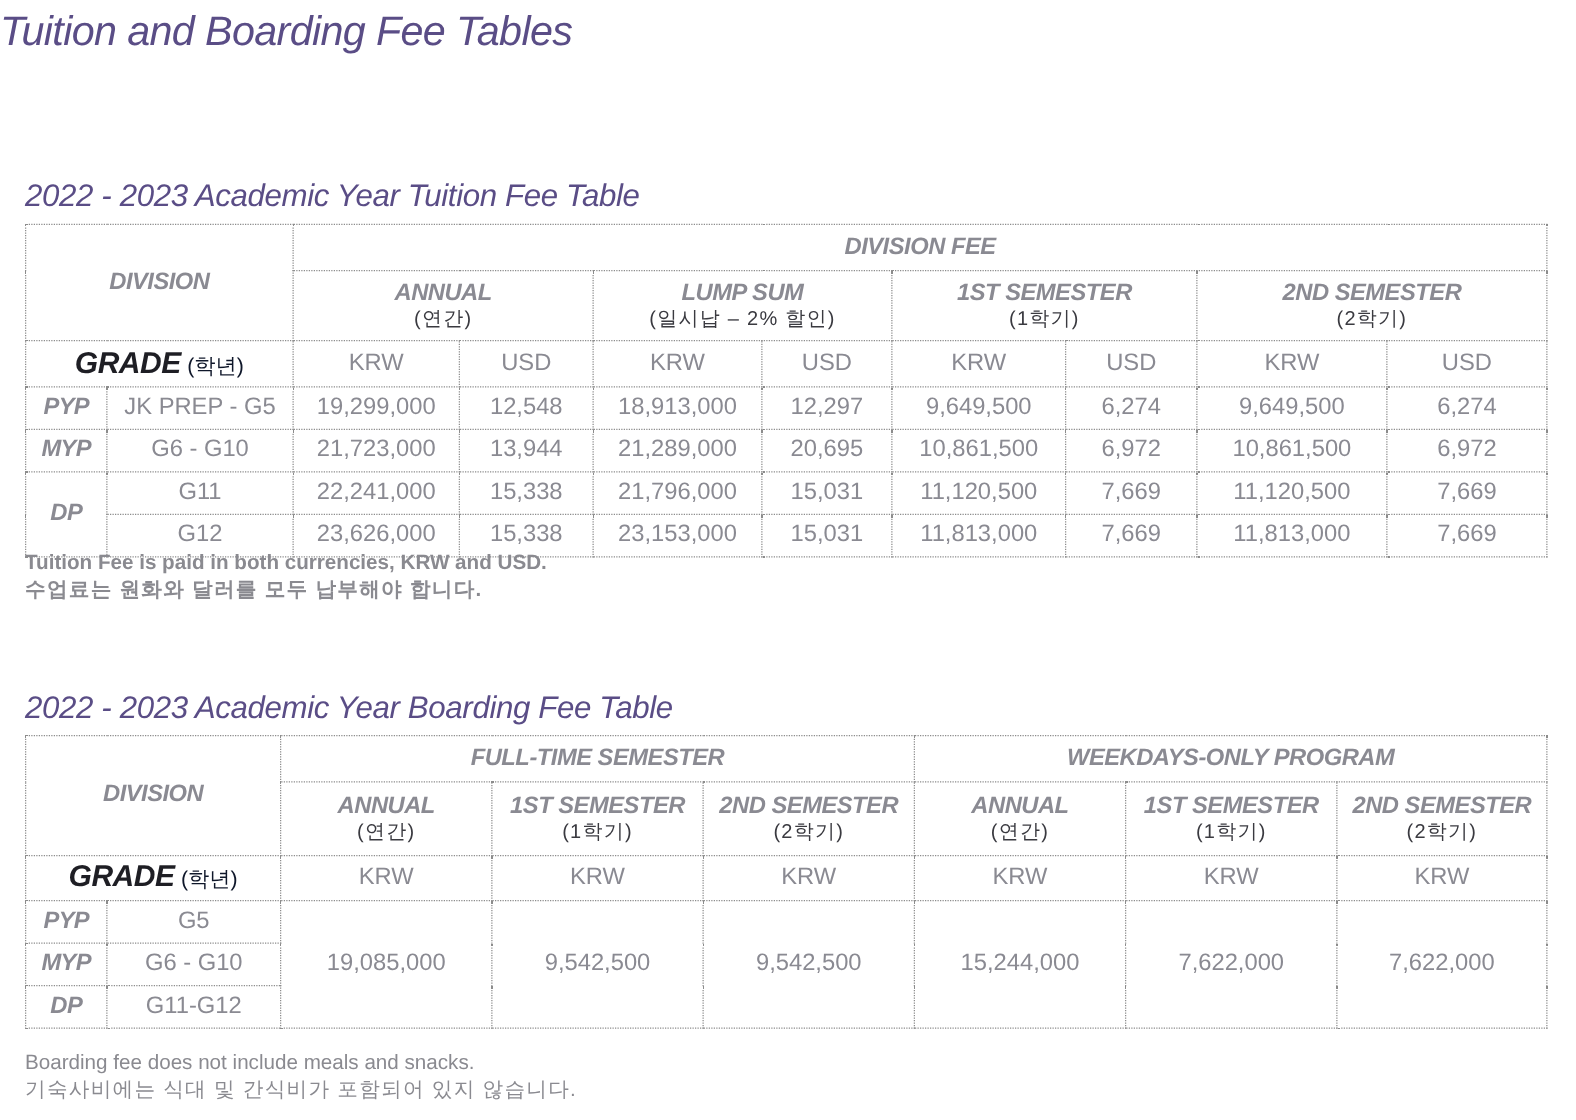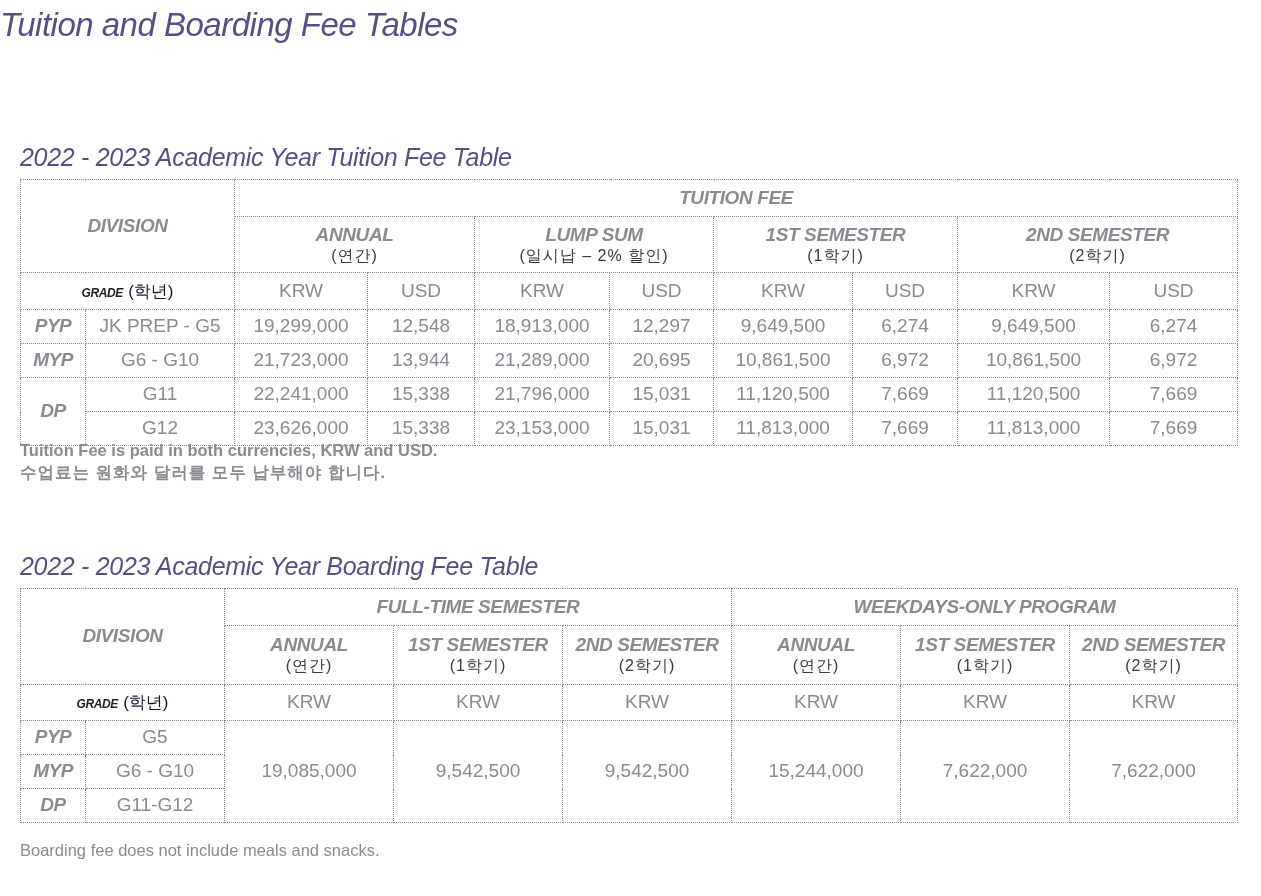--- a/index.html
+++ b/index.html
@@ -15,21 +15,21 @@
     font-size: 25px; font-style: italic; color: #5a4d86; letter-spacing: -0.3px;
     font-family: "Liberation Sans", sans-serif;
   }
   table.fee {
     position: absolute; left: 20px; border-collapse: collapse; table-layout: fixed;
   }
   table.fee td {
     border: 1px dotted #8c8c8c; text-align: center; vertical-align: middle;
     padding: 0; font-size: 19px; color: #8a8a92; line-height: 1.1;
   }
-  .hd { font-weight: bold; font-style: italic; color: #1e1e24; font-size: 12px; letter-spacing: -0.4px; }
+  .hd { font-weight: bold; font-style: italic; color: #1e1e24; font-size: 24px; letter-spacing: -0.4px; }
   .hd-ko { display: block; font-weight: normal; font-style: normal; color: #3a3a40; font-size: 16px; margin-top: 1px; letter-spacing: 1px; }
   .ko-inline { font-weight: normal; font-style: normal; color: #0f172a; font-size: 17px; }
   .div-label { font-weight: bold; font-style: italic; color: #1a1a20; font-size: 18px; letter-spacing: -0.5px; }
   .cur { color: #8e8e96; font-size: 19px; }
   .num { color: #85858d; font-size: 20px; }
   .note { position: absolute; left: 20px; font-size: 16.5px; color: #8a8a90; line-height: 22px; }
 </style>
 </head>
 <body>
 
@@ -46,21 +46,21 @@
     <col style="width:135px">
       <col style="width:104px">
     <col style="width:139px">
       <col style="width:105px">
     <col style="width:152px">
       <col style="width:128px">
   </colgroup>
   <tbody>
       <tr style="height:37px;">
     <td colspan="2" rowspan="2" class="hd">DIVISION</td>
-    <td colspan="8" class="hd">TUITION FEE</td>
+    <td colspan="8" class="hd">DIVISION FEE</td>
   </tr>
   <tr style="height:56px;">
     <td colspan="2" class="hd"><span>ANNUAL</span><span class="hd-ko">(연간)</span></td>
     <td colspan="2" class="hd"><span>LUMP SUM</span><span class="hd-ko">(일시납 – 2% 할인)</span></td>
     <td colspan="2" class="hd"><span>1ST SEMESTER</span><span class="hd-ko">(1학기)</span></td>
     <td colspan="2" class="hd"><span>2ND SEMESTER</span><span class="hd-ko">(2학기)</span></td>
   </tr>
   <tr style="height:37px;">
     <td colspan="2"><span class="hd">GRADE</span> <span class="ko-inline">(학년)</span></td>
     <td class="cur">KRW</td>
@@ -179,13 +179,14 @@
   </tr>
   <tr style="height:34px;">
     <td class="div-label">DP</td>
     <td class="num">G11-G12</td>
   </tr>
 </tbody>
   </table>
 
 <div class="note" style="top:839px;">
   <div>Boarding fee does not include meals and snacks.</div>
+  <div style="letter-spacing:1px;">기숙사비에는 식대 및 간식비가 포함되어 있지 않습니다.</div>
 </div>
 
 </body></html>

